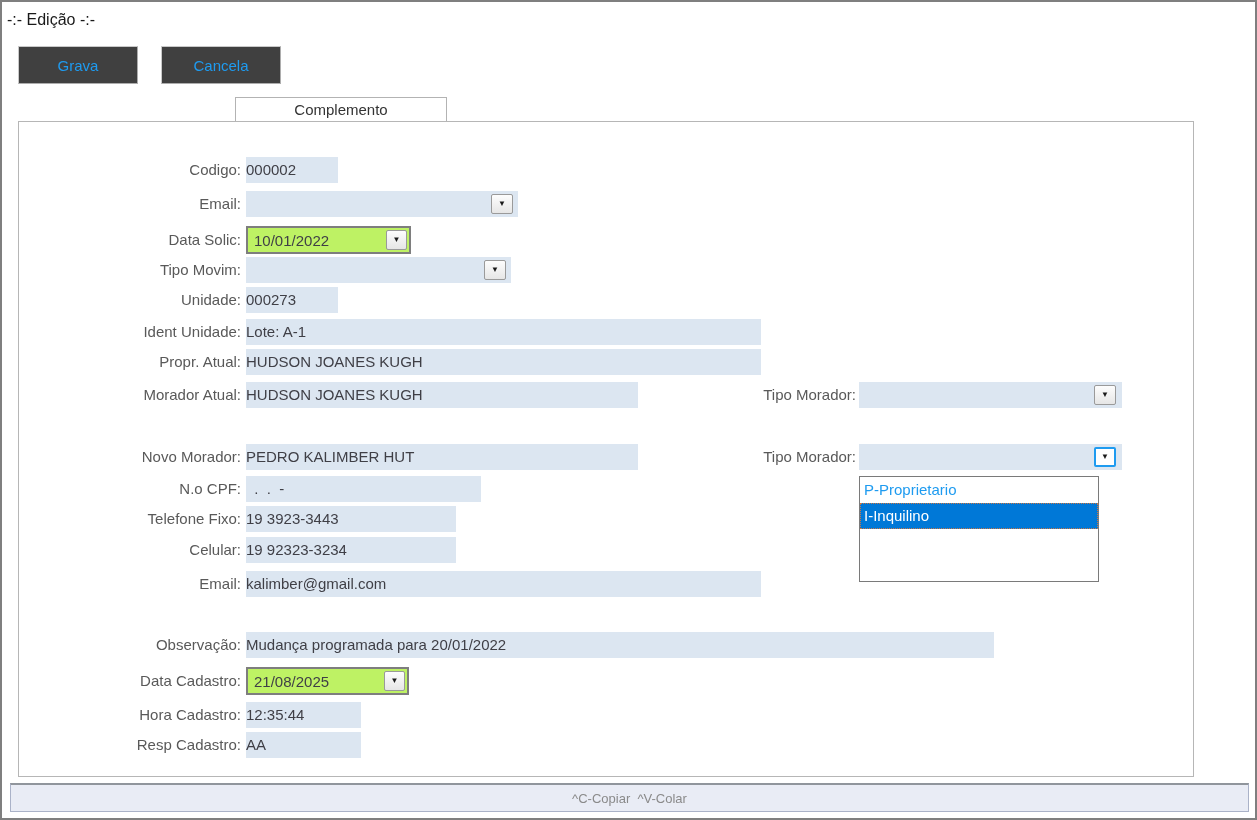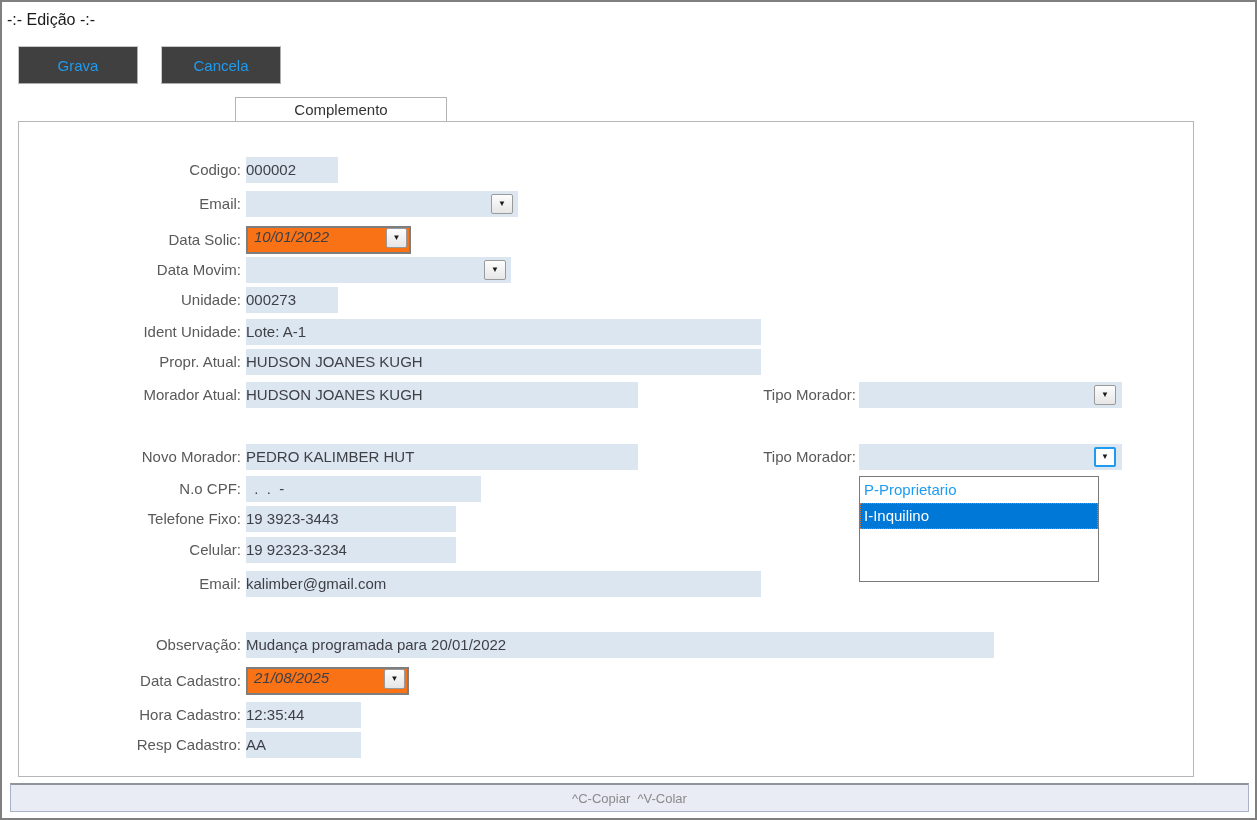--- a/index.html
+++ b/index.html
@@ -63,22 +63,22 @@
     position:absolute; width:22px; height:20px; top:3px;
     background:linear-gradient(#fdfdfd,#e6e6e6);
     border:1px solid #9a9a9a; border-radius:2px;
     display:flex; align-items:center; justify-content:center;
     font-size:8px; color:#1a1a1a; line-height:1;
   }
   .dd-btn-focus{
     background:#ffffff; border:2px solid #1e9bf0;
   }
   .combo{
-    position:absolute; height:28px; border:2px solid #7e7e7e; background:#f97316;
-    font-size:15px; color:#3f3f46; display:flex; font-style:italic;
+    position:absolute; height:28px; border:2px solid #7e7e7e; background:#bef264;
+    font-size:15px; color:#3f3f46; display:flex; align-items:center;
   }
   .combo .combo-text{ padding-left:6px; flex:1; }
   .combo .combo-btn{
     width:21px; height:20px; margin-right:2px;
     background:linear-gradient(#fdfdfd,#e6e6e6);
     border:1px solid #9a9a9a; border-radius:2px;
     display:flex; align-items:center; justify-content:center;
     font-size:8px; color:#1a1a1a; line-height:1;
   }
   .listbox{
@@ -125,21 +125,21 @@
     </div>
 
     <div class="lbl" style="top:105px">Data Solic:</div>
     <div class="combo" style="left:227px; top:104px; width:165px">
       <span class="combo-text">10/01/2022</span>
       <span class="combo-btn">
           <span>▼</span>
         </span>
     </div>
 
-    <div class="lbl" style="top:135px">Data Movim:</div>
+    <div class="lbl" style="top:135px">Tipo Movim:</div>
     <div class="fld" style="left:227px; top:135px; width:265px">
       
       <span class="dd-btn" style="right:5px"><span>▼</span></span>
     </div>
 
     <div class="lbl" style="top:165px">Unidade:</div>
     <div class="fld" style="left:227px; top:165px; width:92px">000273</div>
 
     <div class="lbl" style="top:197px">Ident Unidade:</div>
     <div class="fld" style="left:227px; top:197px; width:515px">Lote: A-1</div>

